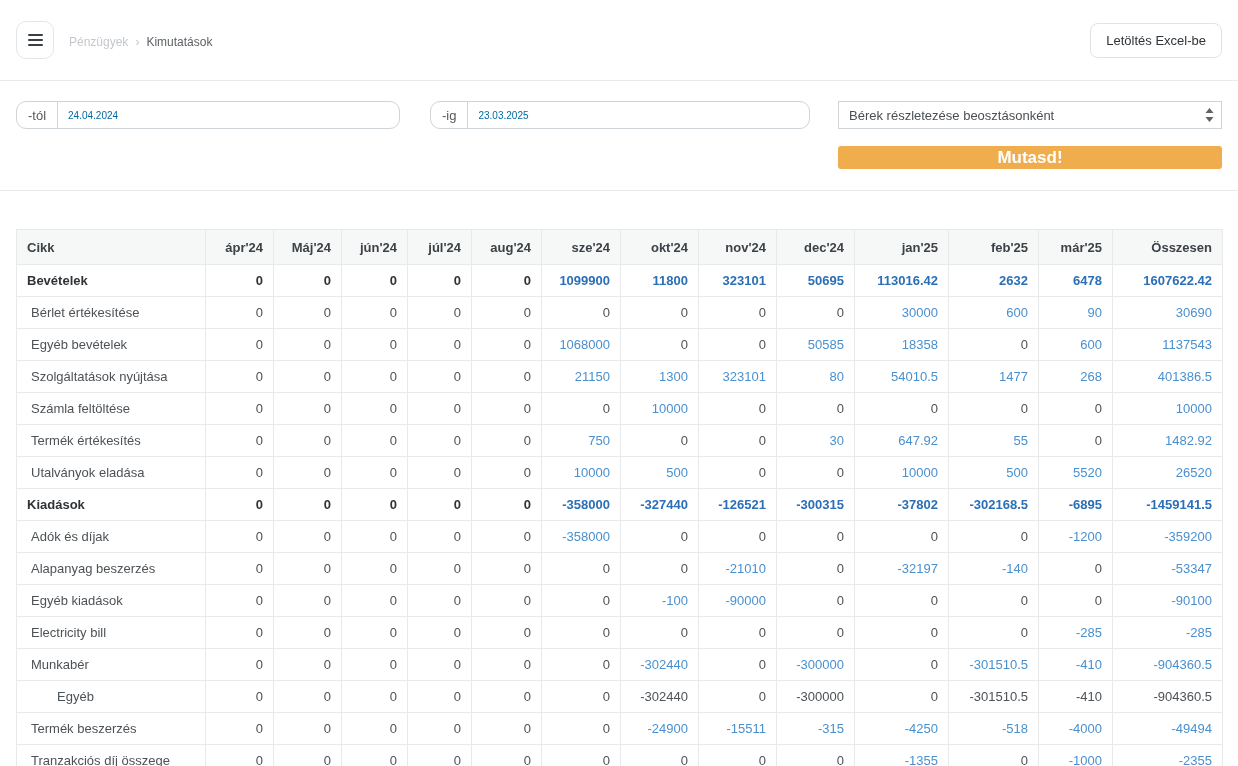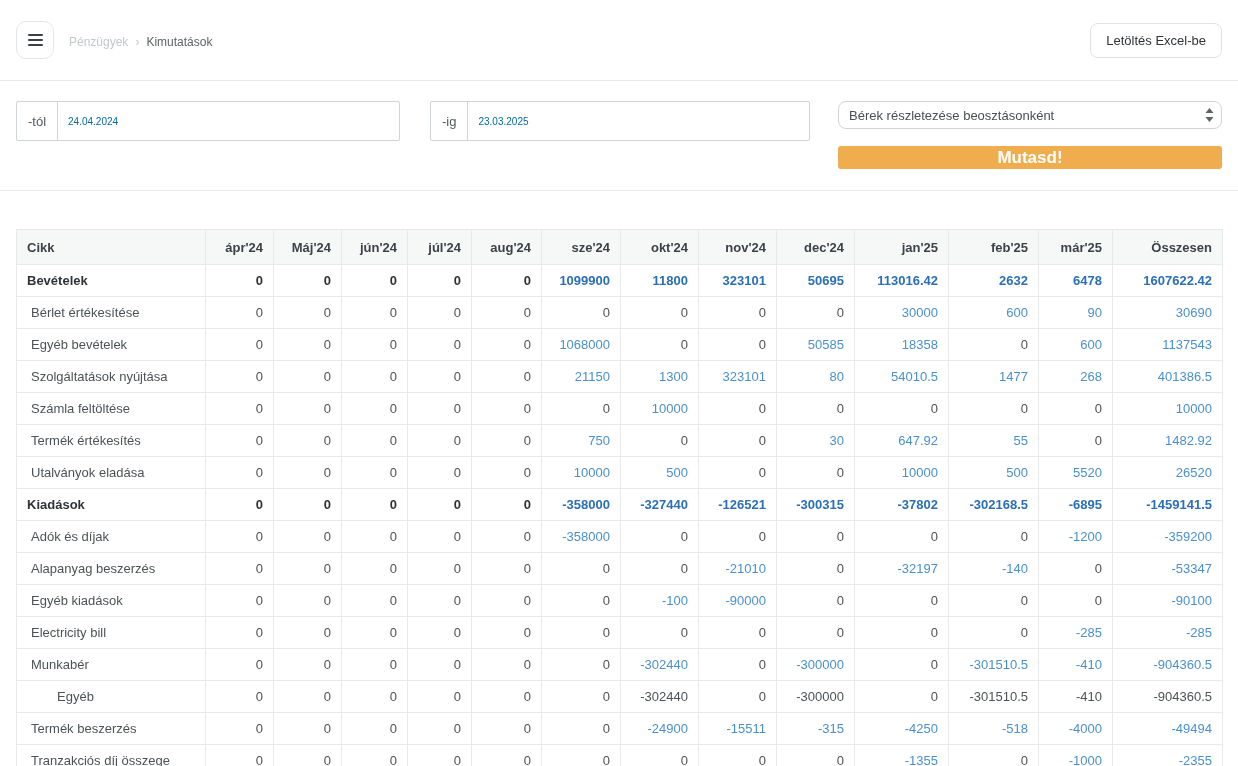--- a/index.html
+++ b/index.html
@@ -24,31 +24,31 @@
   .crumb-dim { color:#c3c8cc; }
   .crumb-sep { color:#c3c8cc; margin:0 7px; font-size:12px; }
   .crumb { color:#5d6266; }
   .excel-btn { margin-left:auto; background:#fff; border:1px solid #e0e3e6; border-radius:8px;
     padding:9px 15px; font-size:13px; color:#2f3337; cursor:pointer;
     font-family:inherit; }
 
   
   .filters { display:flex; align-items:flex-start; padding:20px 16px 21px;
     border-bottom:1px solid #e8eaec; }
-  .input-group { display:flex; height:40px; border:1px solid #cfd4d8; border-radius:2px;
+  .input-group { display:flex; height:28px; border:1px solid #cfd4d8; border-radius:10px;
     background:#fff; }
   .ig-from { width:384px; }
   .ig-to { width:380px; margin-left:30px; }
   .ig-label { padding:0 11px; display:flex; align-items:center; font-size:13px;
     color:#55595e; border-right:1px solid #cfd4d8; white-space:nowrap; }
   .ig-input { flex:1; border:0; outline:0; padding:0 10px; font-size:10px; color:#0369a1;
     font-family:inherit; background:transparent; min-width:0; }
   .right-col { margin-left:auto; width:384px; }
   .sel-wrap { position:relative; height:28px; }
-  .report-select { width:100%; height:28px; border:1px solid #cfd4d8; border-radius:8px;
+  .report-select { width:100%; height:28px; border:1px solid #cfd4d8; border-radius:0;
     background:#fff; font-size:13px; color:#4a4f54; padding:0 24px 0 10px;
     -webkit-appearance:none; appearance:none; font-family:inherit; cursor:pointer; }
   .sel-arrows { position:absolute; right:8px; top:7px; pointer-events:none; }
   .show-btn { margin-top:17px; width:100%; height:23px; border:0; border-radius:3px;
     background:#f0ad4e; color:#fff; font-size:17px; font-weight:600; cursor:pointer;
     font-family:inherit; }
 
   
   .table-wrap { margin:38px 16px 0; }
   table { border-collapse:collapse; table-layout:fixed; width:1206px; font-size:13px; }

